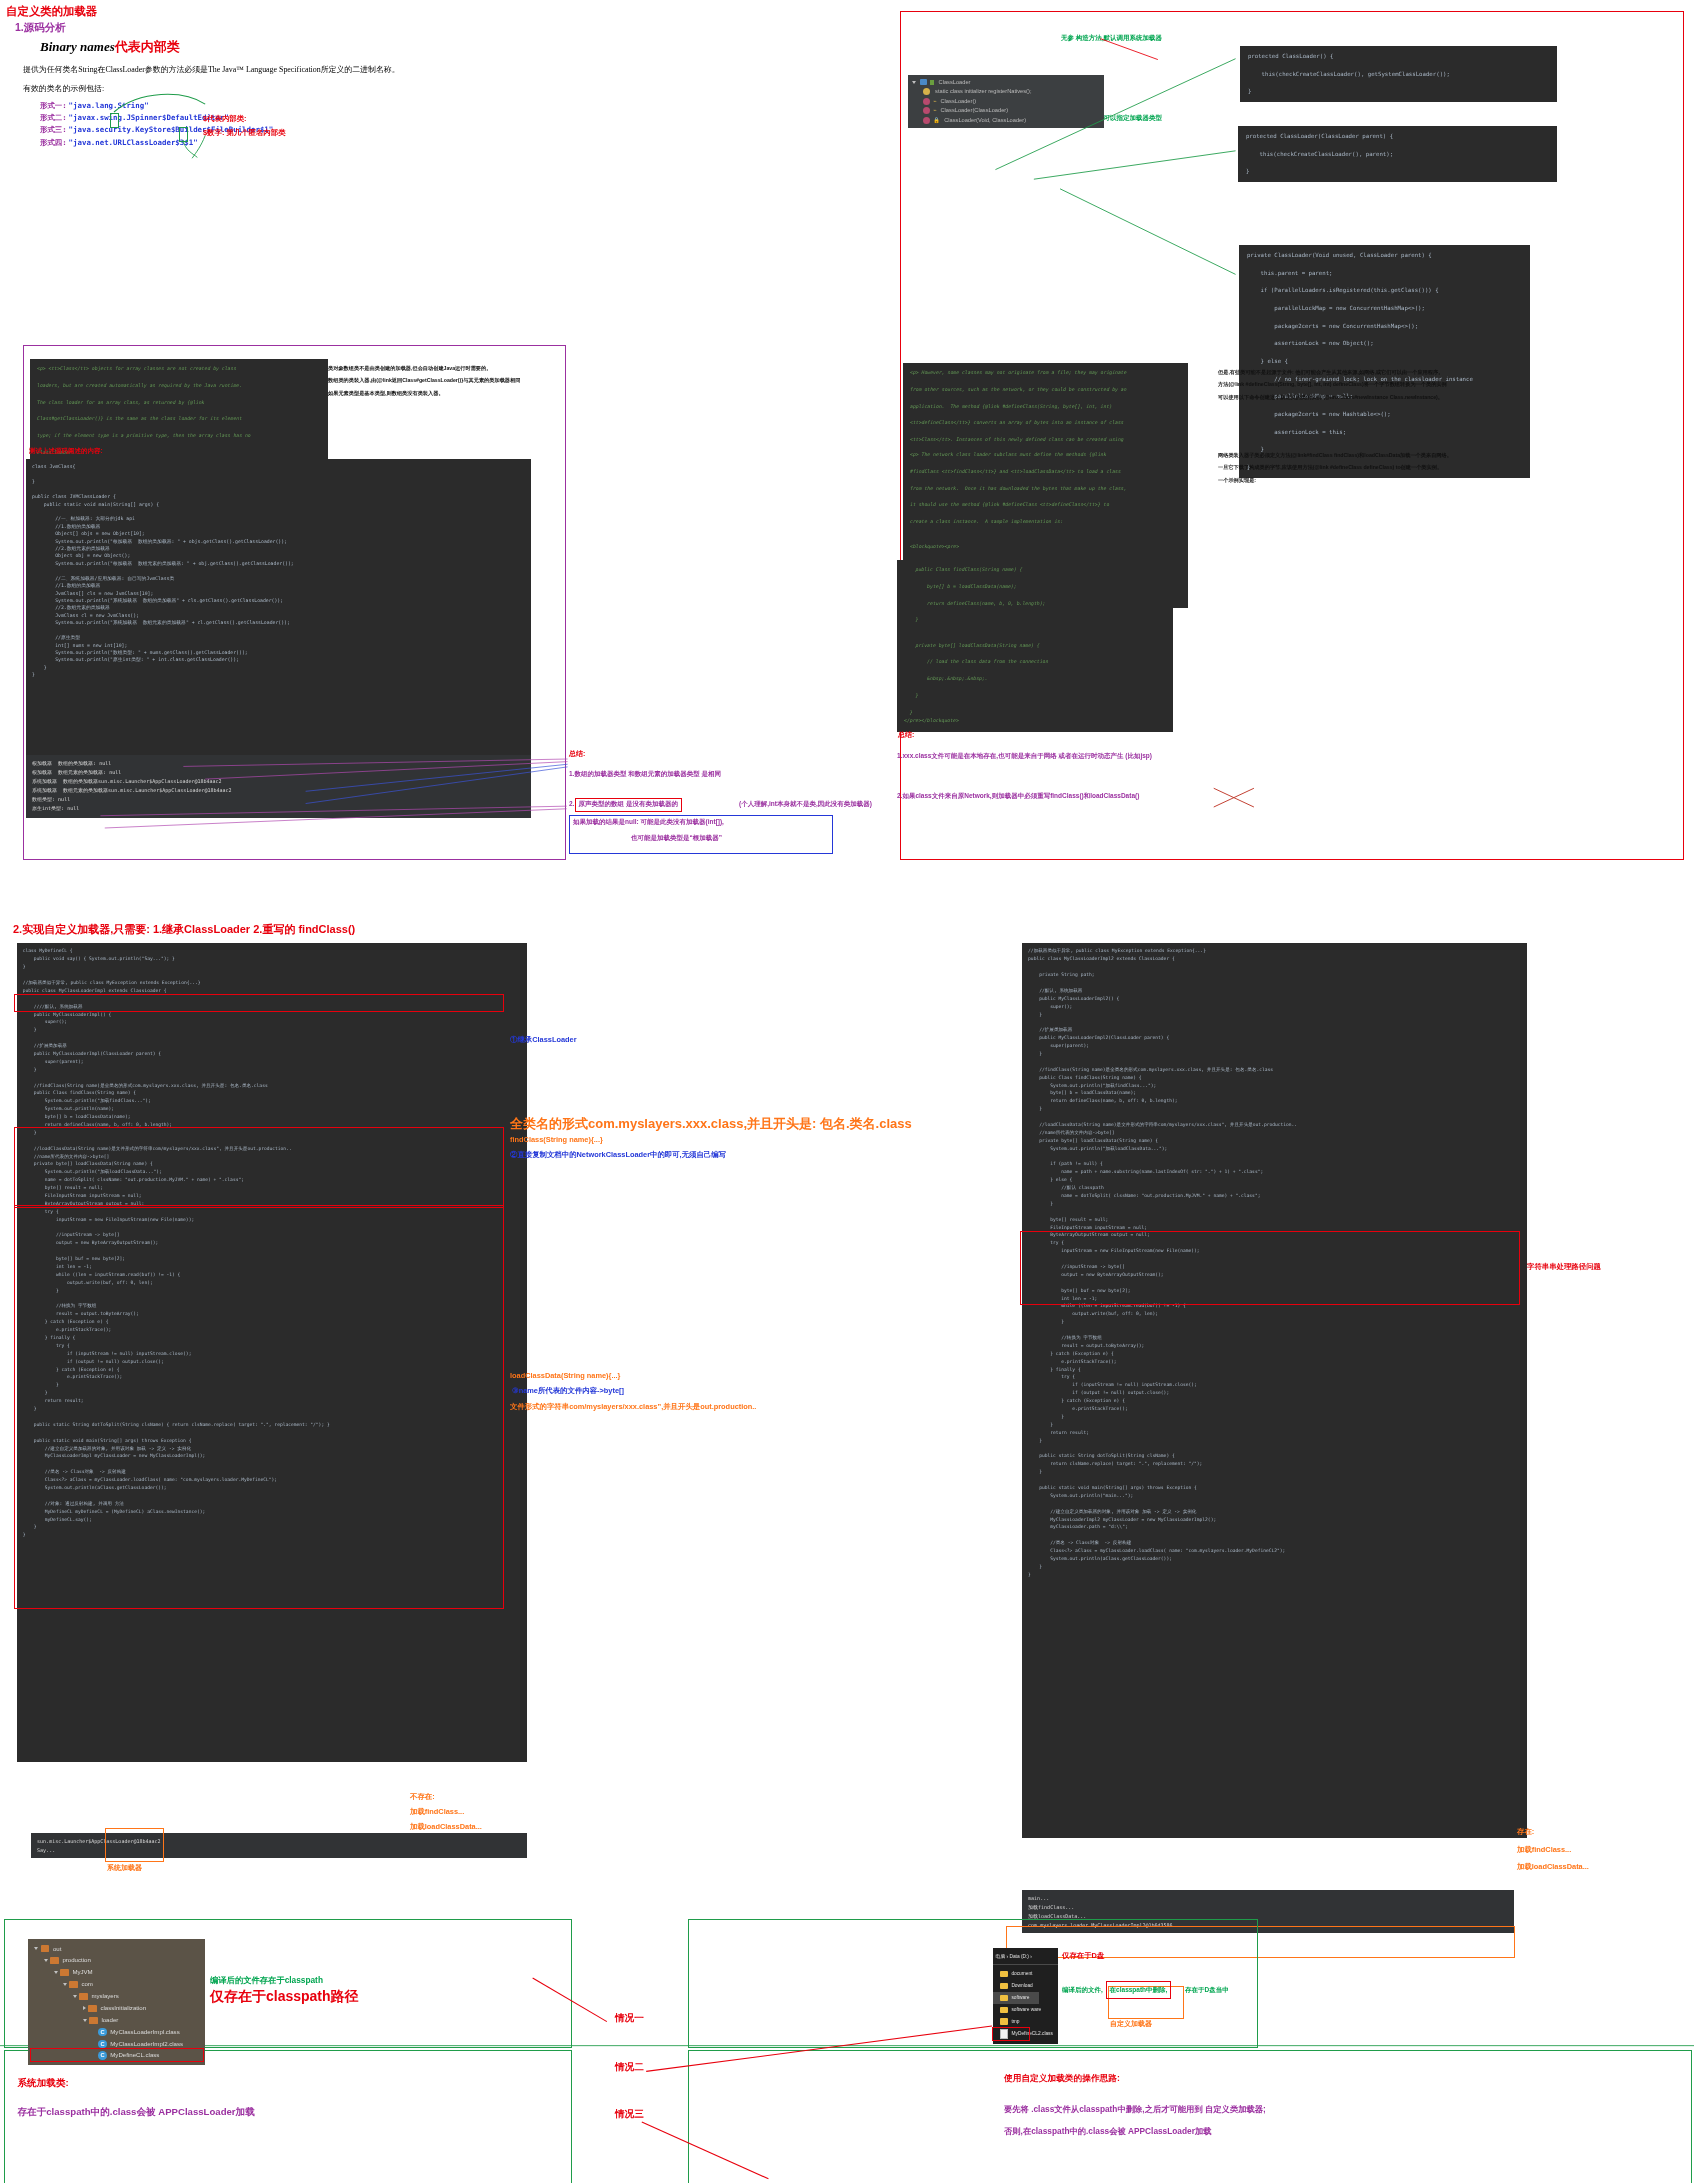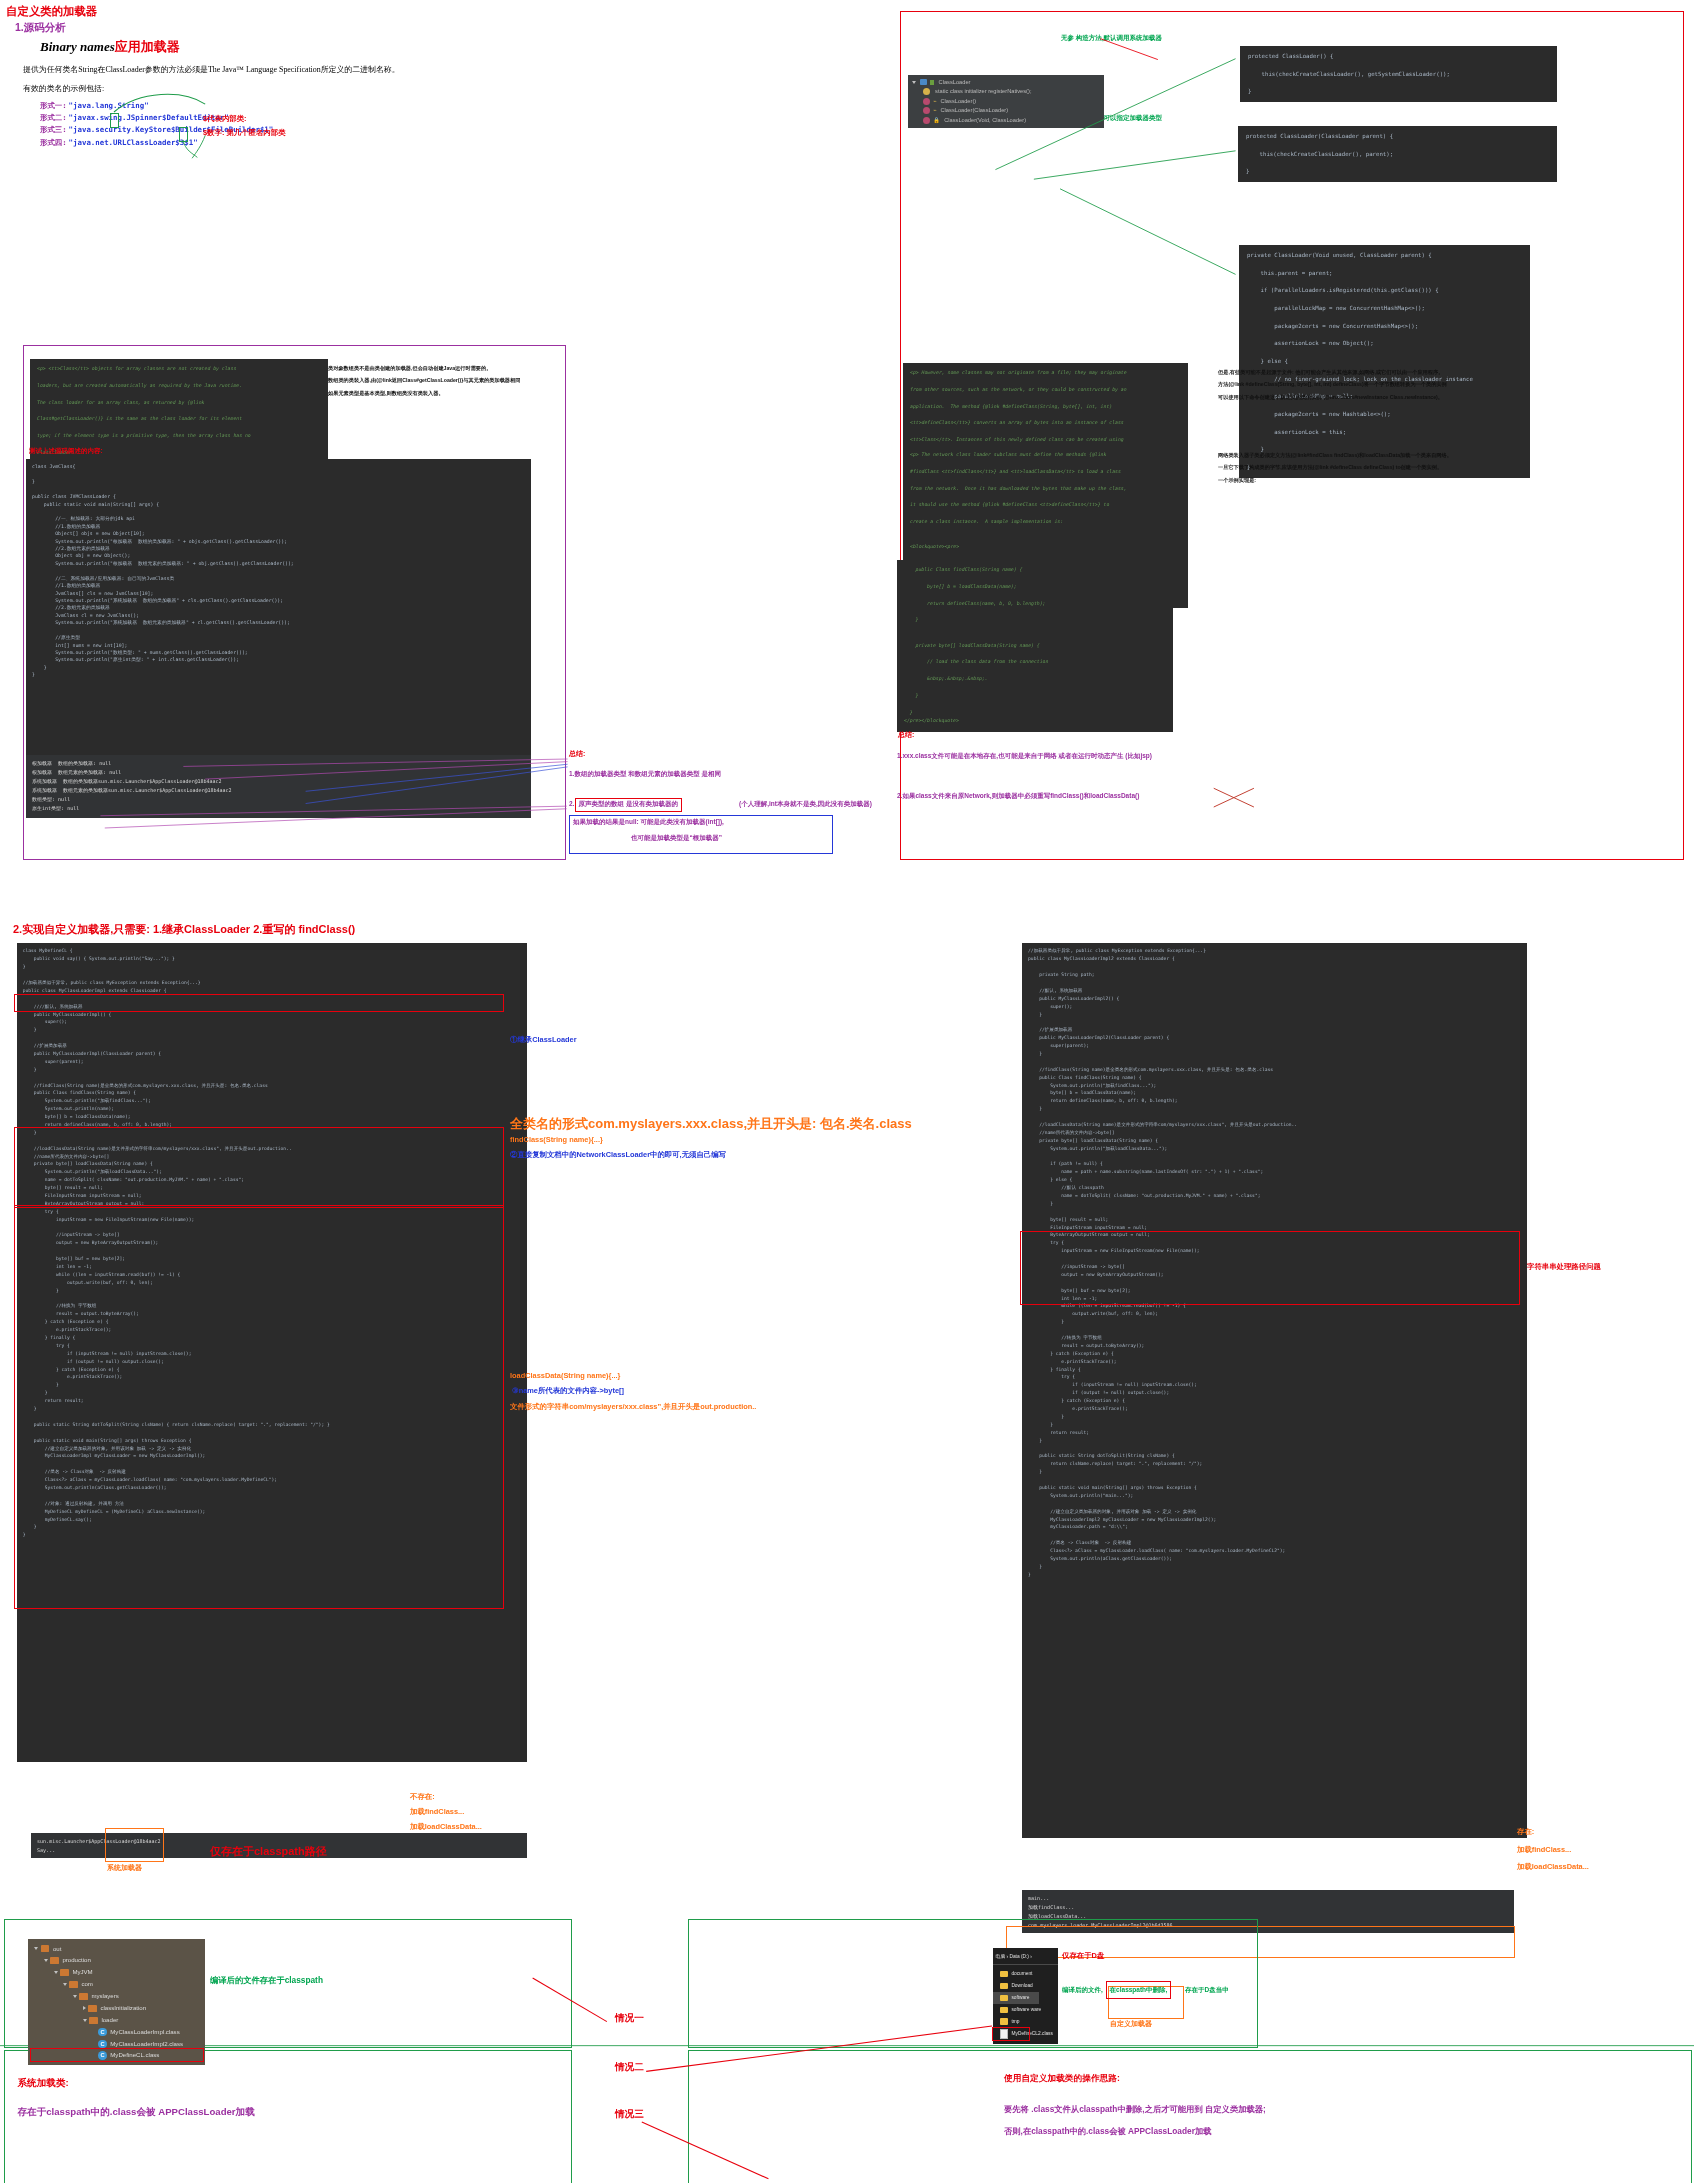--- a/index.html
+++ b/index.html
@@ -29,21 +29,21 @@
   svg.lines{position:absolute;left:0;top:0;pointer-events:none;}
 </style>
 </head>
 <body>
 
 <div class="abs red bold" style="left:6.1px;top:3.5px;font-size:11.4px;">自定义类的加载器</div>
 
 <div class="abs purple bold" style="left:15px;top:21px;font-size:10.5px;">1.源码分析</div>
 
 <div class="abs" style="left:40px;top:38px;font-size:13px;font-family:'Liberation Serif',serif;font-style:italic;font-weight:bold;">
-  <span>Binary names</span><span class="red bold" style="font-family:'Liberation Sans',sans-serif;font-style:normal;">应用加载器</span>
+  <span>Binary names</span><span class="red bold" style="font-family:'Liberation Sans',sans-serif;font-style:normal;">代表内部类</span>
 </div>
 
 <div class="abs" style="left:23px;top:64px;font-size:7.9px;font-family:'Liberation Serif',serif;width:550px;">提供为任何类名String在ClassLoader参数的方法必须是The Java™ Language Specification所定义的二进制名称。</div>
 
 <div class="abs" style="left:23px;top:83px;font-size:7.9px;font-family:'Liberation Serif',serif;">有效的类名的示例包括:</div>
 
 <div class="abs" style="left:40px;top:101px;">
   <div style="margin-bottom:2.2px;">
     <span class="purple bold" style="font-size:7.4px;font-family:'DejaVu Sans Mono',monospace;">形式一:</span>
     <span class="blue bold" style="font-size:7.4px;font-family:'DejaVu Sans Mono',monospace;">"java.lang.String"</span>
@@ -512,21 +512,21 @@
     <div style="padding-left: 23px; position: relative; white-space: nowrap;"><span class="tri-d"></span><span class="folder"></span><span>MyJVM</span></div>
     <div style="padding-left: 32px; position: relative; white-space: nowrap;"><span class="tri-d"></span><span class="folder"></span><span>com</span></div>
     <div style="padding-left: 42px; position: relative; white-space: nowrap;"><span class="tri-d"></span><span class="folder"></span><span>myslayers</span></div>
     <div style="padding-left: 52px; position: relative; white-space: nowrap;"><span class="tri"></span><span class="folder"></span><span>classInitialization</span></div>
     <div style="padding-left: 52px; position: relative; white-space: nowrap;"><span class="tri-d"></span><span class="folder"></span><span>loader</span></div>
     <div style="padding-left: 61px; position: relative; white-space: nowrap;"><span style="display: inline-block; width: 6.5px;"></span><span class="cicon">C</span><span>MyClassLoaderImpl.class</span></div>
     <div style="padding-left: 61px; position: relative; white-space: nowrap;"><span style="display: inline-block; width: 6.5px;"></span><span class="cicon">C</span><span>MyClassLoaderImpl2.class</span></div>
     <div style="padding-left: 61px; position: relative; white-space: nowrap; outline: rgb(232, 0, 13) solid 0.9px; outline-offset: -0.9px;"><span style="display: inline-block; width: 6.5px;"></span><span class="cicon">C</span><span>MyDefineCL.class</span></div>
   </div>
 
-<div class="abs red bold" style="left:210px;top:1844px;font-size:11px;">仅存在于classpath路径</div>
+<div class="abs red bold" style="left:210px;top:1988px;font-size:14px;">仅存在于classpath路径</div>
 <div class="abs green bold" style="left:210px;top:1975px;font-size:8.3px;text-align:right;">编译后的文件存在于classpath</div>
 
 <div class="abs expl" id="expl1" style="left:993px;top:1948px;width:65px;padding:0;font-size:4.8px;">
     <div style="padding: 3.5px 2.6px; border-bottom: 0.4px solid rgb(74, 74, 74); font-size: 4.8px;">电脑 › Data (D:) ›</div>
     <div style="height: 2.6px;"></div>
     <div style="padding: 1.3px 2.6px 1.3px 7px; white-space: nowrap; font-size: 4.8px;"><span class="folder-y"></span><span>document</span></div>
     <div style="padding: 1.3px 2.6px 1.3px 7px; white-space: nowrap; font-size: 4.8px;"><span class="folder-y"></span><span>Download</span></div>
     <div style="padding: 1.3px 2.6px 1.3px 7px; white-space: nowrap; font-size: 4.8px; background: rgb(74, 74, 74); margin-right: 30%;"><span class="folder-y"></span><span>software</span></div>
     <div style="padding: 1.3px 2.6px 1.3px 7px; white-space: nowrap; font-size: 4.8px;"><span class="folder-y"></span><span>software ware</span></div>
     <div style="padding: 1.3px 2.6px 1.3px 7px; white-space: nowrap; font-size: 4.8px;"><span class="folder-y"></span><span>tmp</span></div>

